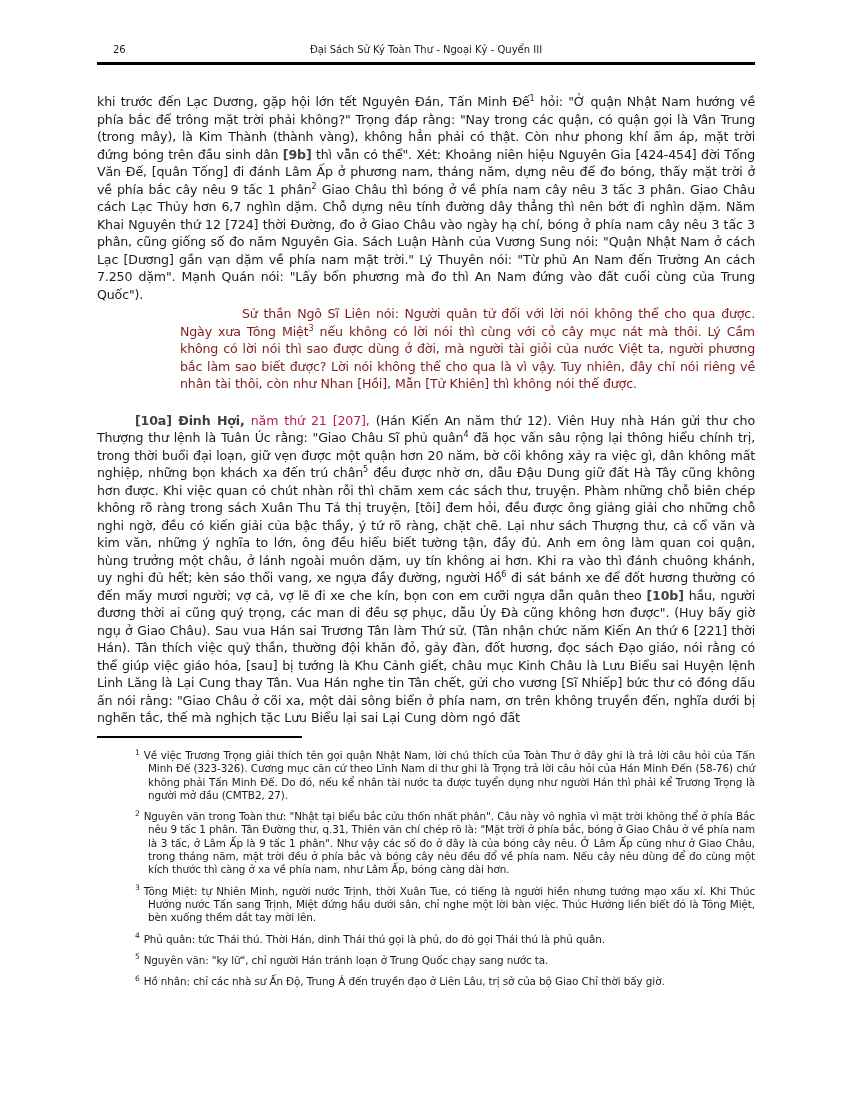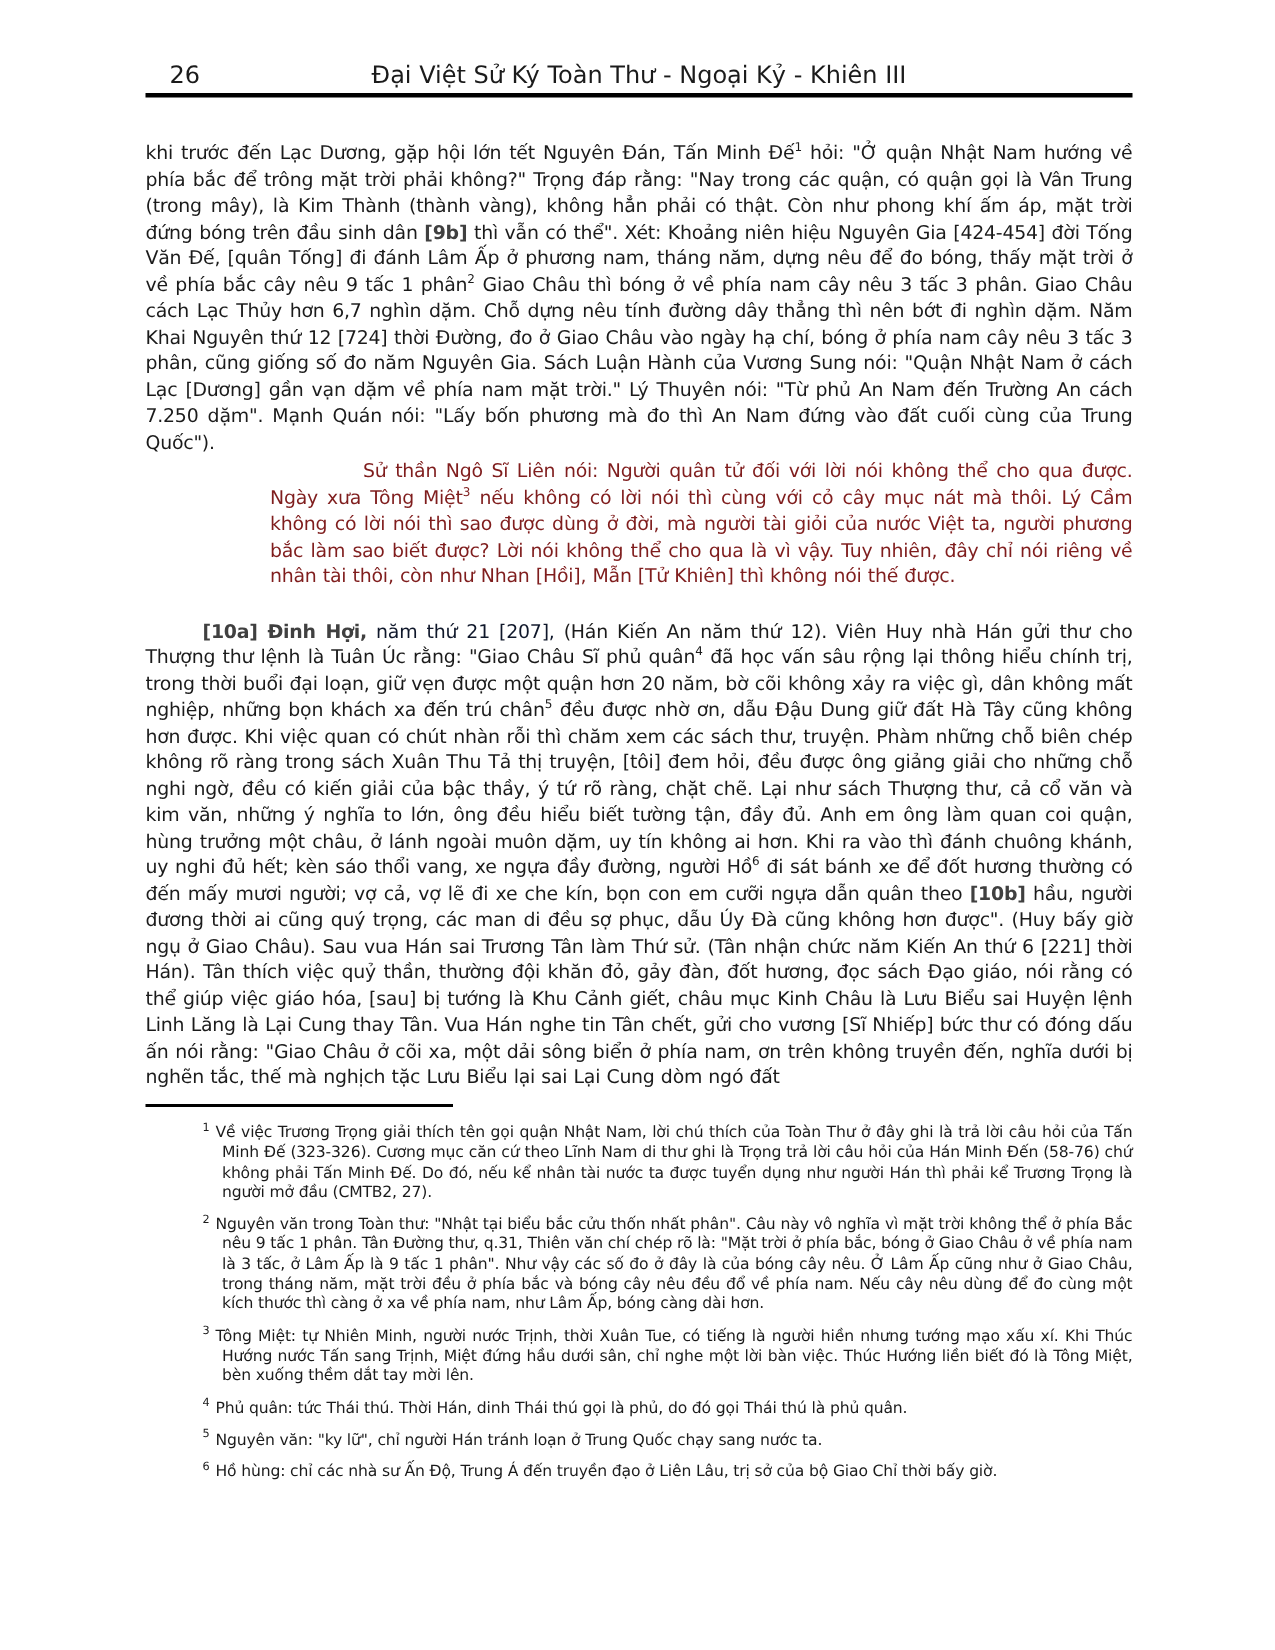--- a/index.html
+++ b/index.html
@@ -8,21 +8,21 @@
     position:relative;
     width:850px; height:1100px;
     background:#ffffff;
     font-family:"DejaVu Sans","Liberation Sans",sans-serif;
     color:#1b1b1b;
     overflow:hidden;
   }
   
   .header {
     position:absolute; top:42px; left:97px; right:95px;
-    font-size:16px; line-height:16px;
+    font-size:10px; line-height:16px;
   }
   .page-number { position:absolute; left:16px; top:0; }
   .page-title  { text-align:center; }
   .header-rule {
     position:absolute; top:62px; left:97px; right:95px;
     height:3px; background:#000;
   }
   
   .content {
     position:absolute; top:93px; left:97px; right:95px;
@@ -35,21 +35,21 @@
   .sup {
     font-size:8px; vertical-align:super; line-height:0; letter-spacing:0;
   }
   .b { font-weight:bold; color:#404040; }
   .quote {
     margin:2px 0 19px 83px;
     color:#7f1d1d;
     text-indent:62px;
   }
   .para-10a { text-indent:38px; }
-  .year { color:#0f172a; }
+  .year { color:#be185d; }
   
   .footnotes {
     position:absolute; top:736px; left:97px; right:95px;
     font-size:10.4px; line-height:13.3px;
     text-align:justify;
     letter-spacing:-0.1px;
   }
   .footnote-rule { width:205px; height:2px; background:#000; margin-bottom:11px; }
   .footnote { padding-left:13px; margin-bottom:8px;margin-left:38px; }
   .fn-num {
@@ -57,21 +57,21 @@
     margin-left:-13px; padding-right:4px;
   }
 </style>
 </head>
 <body>
 
 <div class="page">
 
   <div class="header">
     <span class="page-number">26</span>
-    <div class="page-title">Đại Việt Sử Ký Toàn Thư - Ngoại Kỷ - Khiên III</div>
+    <div class="page-title">Đại Sách Sử Ký Toàn Thư - Ngoại Kỷ - Quyển III</div>
   </div>
   <div class="header-rule"></div>
 
   <div class="content">
 
     <p class="para"><span>khi trước đến Lạc Dương, gặp hội lớn tết Nguyên Đán, Tấn Minh Đế</span><span class="sup">1</span><span> hỏi: "Ở quận Nhật Nam hướng về phía bắc để trông mặt trời phải không?"  Trọng đáp rằng: "Nay trong các quận, có quận gọi là Vân Trung (trong mây), là Kim Thành (thành vàng), không hẳn phải có thật.  Còn như phong khí ấm áp, mặt trời đứng bóng trên đầu sinh dân </span><span class="b">[9b]</span><span> thì vẫn có thể".  Xét: Khoảng niên hiệu Nguyên Gia [424-454] đời Tống Văn Đế, [quân Tống] đi đánh Lâm Ấp ở phương nam, tháng năm, dựng nêu để đo bóng, thấy mặt trời ở về phía bắc cây nêu 9 tấc 1 phân</span><span class="sup">2</span><span> Giao Châu thì bóng ở về phía nam cây nêu 3 tấc 3 phân.  Giao Châu cách Lạc Thủy hơn 6,7 nghìn dặm.  Chỗ dựng nêu tính đường dây thẳng thì nên bớt đi nghìn dặm.  Năm Khai Nguyên thứ 12 [724] thời Đường, đo ở Giao Châu vào ngày hạ chí, bóng ở phía nam cây nêu 3 tấc 3 phân, cũng giống số đo năm Nguyên Gia.  Sách Luận Hành của Vương Sung nói: "Quận Nhật Nam ở cách Lạc [Dương] gần vạn dặm về phía nam mặt trời."  Lý Thuyên nói: "Từ phủ An Nam đến Trường An cách 7.250 dặm".  Mạnh Quán nói: "Lấy bốn phương mà đo thì An Nam đứng vào đất cuối cùng của Trung Quốc").</span></p>
 
     <p class="para quote"><span>Sử thần Ngô Sĩ Liên nói:  Người quân tử đối với lời nói không thể cho qua được. Ngày xưa Tông Miệt</span><span class="sup">3</span><span> nếu không có lời nói thì cùng với cỏ cây mục nát mà thôi.  Lý Cầm không có lời nói thì sao được dùng ở đời, mà người tài giỏi của nước Việt ta, người phương bắc làm sao biết được?  Lời nói không thể cho qua là vì vậy.  Tuy nhiên, đây chỉ nói riêng về nhân tài thôi, còn như Nhan [Hồi], Mẫn [Tử Khiên] thì không nói thế được.</span></p>
 
     <p class="para para-10a"><span class="b">[10a] Đinh Hợi,</span><span class="year"> năm thứ 21 [207], </span><span>(Hán Kiến An năm thứ 12).  Viên Huy nhà Hán gửi thư cho Thượng thư lệnh là Tuân Úc rằng: "Giao Châu Sĩ phủ quân</span><span class="sup">4</span><span> đã học vấn sâu rộng lại thông hiểu chính trị, trong thời buổi đại loạn, giữ vẹn được một quận hơn 20 năm, bờ cõi không xảy ra việc gì, dân không mất nghiệp, những bọn khách xa đến trú chân</span><span class="sup">5</span><span> đều được nhờ ơn, dẫu Đậu Dung giữ đất Hà Tây cũng không hơn được.  Khi việc quan có chút nhàn rỗi thì chăm xem các sách thư, truyện.  Phàm những chỗ biên chép không rõ ràng trong sách Xuân Thu Tả thị truyện, [tôi] đem hỏi, đều được ông giảng giải cho những chỗ nghi ngờ, đều có kiến giải của bậc thầy, ý tứ rõ ràng, chặt chẽ.  Lại như sách Thượng thư, cả cổ văn và kim văn, những ý nghĩa to lớn, ông đều hiểu biết tường tận, đầy đủ.  Anh em ông làm quan coi quận, hùng trưởng một châu, ở lánh ngoài muôn dặm, uy tín không ai hơn.  Khi ra vào thì đánh chuông khánh, uy nghi đủ hết; kèn sáo thổi vang, xe ngựa đầy đường, người Hồ</span><span class="sup">6</span><span> đi sát bánh xe để đốt hương thường có đến mấy mươi người; vợ cả, vợ lẽ đi xe che kín, bọn con em cưỡi ngựa dẫn quân theo </span><span class="b">[10b]</span><span> hầu, người đương thời ai cũng quý trọng, các man di đều sợ phục, dẫu Úy Đà cũng không hơn được".  (Huy bấy giờ ngụ ở Giao Châu). Sau vua Hán sai Trương Tân làm Thứ sử.  (Tân nhận chức năm Kiến An thứ 6 [221] thời Hán).  Tân thích việc quỷ thần, thường đội khăn đỏ, gảy đàn, đốt hương, đọc sách Đạo giáo, nói rằng có thể giúp việc giáo hóa, [sau] bị tướng là Khu Cảnh giết, châu mục Kinh Châu là Lưu Biểu sai Huyện lệnh Linh Lăng là Lại Cung thay Tân.  Vua Hán nghe tin Tân chết, gửi cho vương [Sĩ Nhiếp] bức thư có đóng dấu ấn nói rằng: "Giao Châu ở cõi xa, một dải sông biển ở phía nam, ơn trên không truyền đến, nghĩa dưới bị nghẽn tắc, thế mà nghịch tặc Lưu Biểu lại sai Lại Cung dòm ngó đất</span></p>
@@ -84,16 +84,16 @@
     <div class="footnote"><span class="fn-num">1</span><span>Về việc Trương Trọng giải thích tên gọi quận Nhật Nam, lời chú thích của Toàn Thư ở đây ghi là trả lời câu hỏi của Tấn Minh Đế (323-326).  Cương mục căn cứ theo Lĩnh Nam di thư ghi là Trọng trả lời câu hỏi của Hán Minh Đến (58-76) chứ không phải Tấn Minh Đế.  Do đó, nếu kể nhân tài nước ta được tuyển dụng như người Hán thì phải kể Trương Trọng là người mở đầu (CMTB2, 27).</span></div>
 
     <div class="footnote"><span class="fn-num">2</span><span>Nguyên văn trong Toàn thư: "Nhật tại biểu bắc cửu thốn nhất phân".  Câu này vô nghĩa vì mặt trời không thể ở phía Bắc nêu 9 tấc 1 phân.  Tân Đường thư, q.31, Thiên văn chí chép rõ là: "Mặt trời ở phía bắc, bóng ở Giao Châu ở về phía nam là 3 tấc, ở Lâm Ấp là 9 tấc 1 phân".  Như vậy các số đo ở đây là của bóng cây nêu.  Ở Lâm Ấp cũng như ở Giao Châu, trong tháng năm, mặt trời đều ở phía bắc và bóng cây nêu đều đổ về phía nam.  Nếu cây nêu dùng để đo cùng một kích thước thì càng ở xa về phía nam, như Lâm Ấp, bóng càng dài hơn.</span></div>
 
     <div class="footnote"><span class="fn-num">3</span><span>Tông Miệt: tự Nhiên Minh, người nước Trịnh, thời Xuân Tue, có tiếng là người hiền nhưng tướng mạo xấu xí.  Khi Thúc Hướng nước Tấn sang Trịnh, Miệt đứng hầu dưới sân, chỉ nghe một lời bàn việc.  Thúc Hướng liền biết đó là Tông Miệt, bèn xuống thềm dắt tay mời lên.</span></div>
 
     <div class="footnote"><span class="fn-num">4</span><span>Phủ quân: tức Thái thú.  Thời Hán, dinh Thái thú gọi là phủ, do đó gọi Thái thú là phủ quân.</span></div>
 
     <div class="footnote"><span class="fn-num">5</span><span>Nguyên văn: "ky lữ", chỉ người Hán tránh loạn ở Trung Quốc chạy sang nước ta.</span></div>
 
-    <div class="footnote"><span class="fn-num">6</span><span>Hồ hùng: chỉ các nhà sư Ấn Độ, Trung Á đến truyền đạo ở Liên Lâu, trị sở của bộ Giao Chỉ thời bấy giờ.</span></div>
+    <div class="footnote"><span class="fn-num">6</span><span>Hồ nhân: chỉ các nhà sư Ấn Độ, Trung Á đến truyền đạo ở Liên Lâu, trị sở của bộ Giao Chỉ thời bấy giờ.</span></div>
   </div>
 
 </div>
 
 </body></html>

